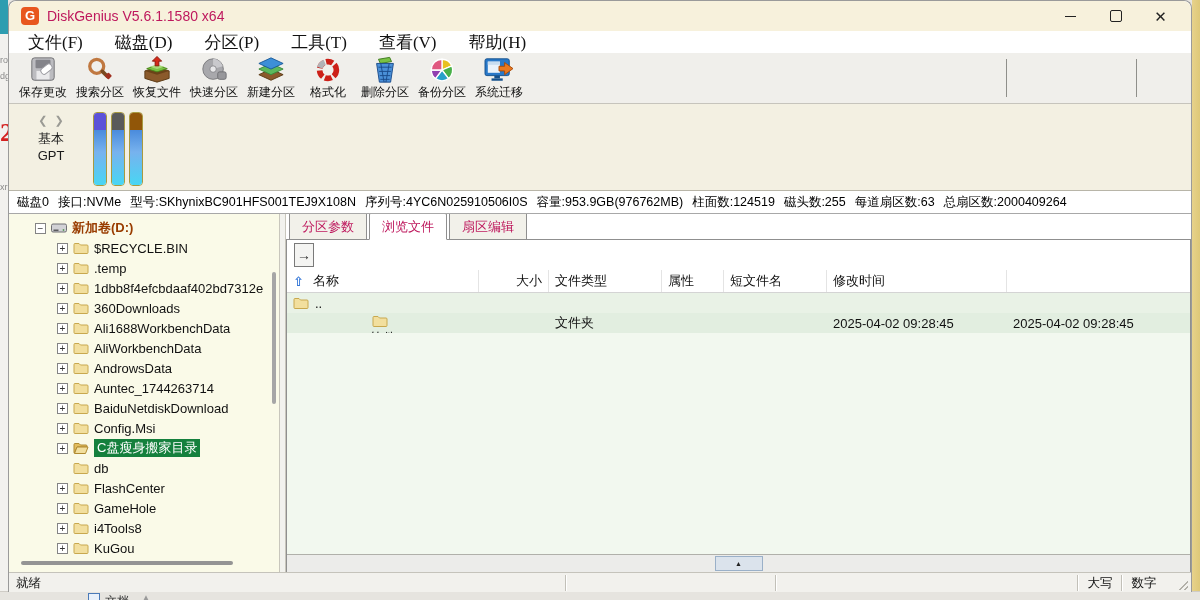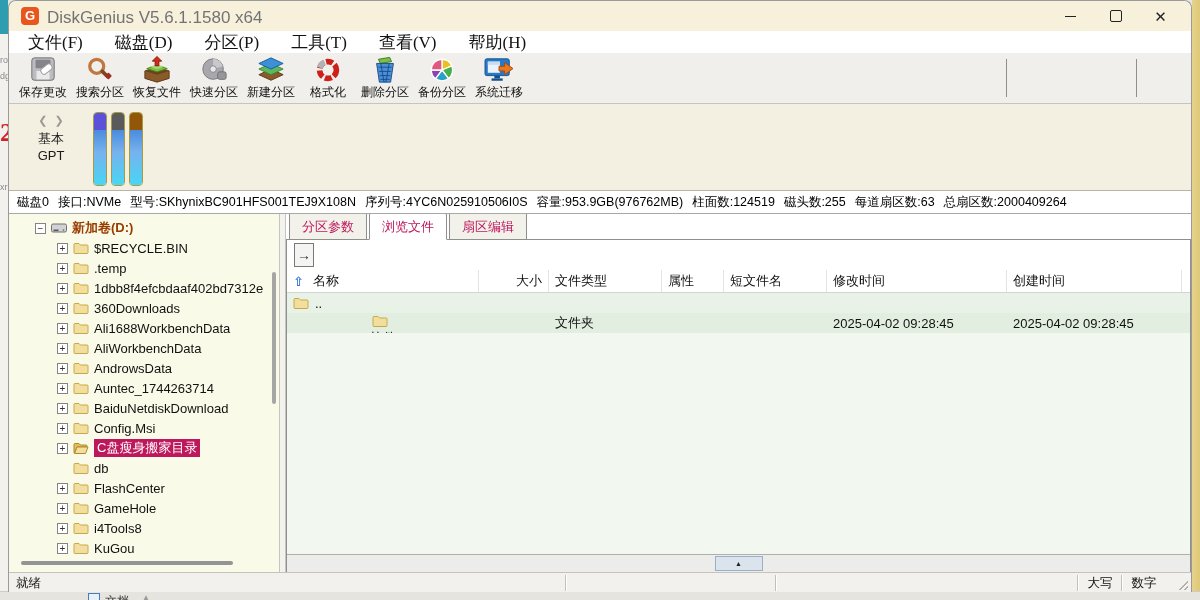--- a/index.html
+++ b/index.html
@@ -16,21 +16,21 @@
   .edge-bottom .doc{position:absolute;left:88px;top:1px;display:flex;align-items:flex-start;gap:5px;font-size:12px;color:#333;}
   .edge-bottom .doc-ico{width:10px;height:10px;border:1px solid #4a7ab8;background:#e8f0fa;display:inline-block;}
   .edge-bottom .tri{color:#9a9a9a;font-size:8px;margin-left:8px;}
   
   .win{position:absolute;left:8px;top:0;width:1184px;height:592px;background:#fff;
     border:1px solid #9a9a9a;border-bottom:none;border-radius:8px 8px 0 0;box-sizing:border-box;overflow:hidden;}
   
   .titlebar{position:absolute;left:0;top:0;width:100%;height:30px;background:#f7f1dc;border-radius:8px 8px 0 0;}
   .app-ico{position:absolute;left:12px;top:6px;width:18px;height:18px;border-radius:4px;background:#e8561e;
     color:#fff;font-weight:bold;font-size:13px;line-height:18px;text-align:center;}
-  .title-text{position:absolute;left:38px;top:7px;font-size:17px;color:#737373;}
+  .title-text{position:absolute;left:38px;top:7px;font-size:14px;color:#be185d;}
   .win-controls{position:absolute;right:8px;top:0;height:30px;display:flex;}
   .wc{width:45px;height:30px;display:flex;align-items:center;justify-content:center;color:#222;}
   .wc .minus{width:11px;height:0;border-top:1.5px solid #222;display:block;}
   .wc .square{width:10px;height:10px;border:1.2px solid #222;border-radius:2px;display:block;}
   .wc .cross{font-size:15px;line-height:15px;}
   
   .menubar{position:absolute;left:0;top:30px;width:100%;height:22px;background:#fff;display:flex;align-items:center;padding-left:10px;box-sizing:border-box;}
   .menu-item{font-size:17px;color:#111;padding:2px 9px;margin-right:14px;font-family:Liberation Serif, serif;}
   
   .toolbar{position:absolute;left:0;top:52px;width:100%;height:51px;background:#f0efeb;border-bottom:1px solid #c6c4bc;box-sizing:border-box;display:flex;align-items:flex-start;padding:2px 0 0 6px;}
@@ -64,21 +64,21 @@
   .tree-panel{width:271px;flex:0 0 271px;background:#fafae8;position:relative;overflow:hidden;border-right:1px solid #c8c6bc;box-sizing:border-box;}
   .tree-scroll{height:338px;overflow:hidden;padding-top:4px;}
   .tree-row{display:flex;align-items:center;height:20px;white-space:nowrap;}
   .tree-row.lvl0{padding-left:26px;} .tree-row.lvl1{padding-left:48px;}
   .expander{width:11px;height:11px;flex:0 0 11px;border:1px solid #848484;background:#fff;font-size:10px;line-height:9px;text-align:center;color:#333;margin-right:5px;box-sizing:border-box;}
   .expander.none{visibility:hidden;}
   .tree-ico{width:16px;height:14px;flex:0 0 16px;margin-right:5px;display:flex;align-items:center;}
   .tree-ico svg{width:16px;height:14px;}
   .tree-label{font-size:13px;color:#111;}
   .tree-label.root{color:#993c00;font-weight:bold;}
-  .tree-label.sel{background:#be185d;color:#fff;padding:0 3px;}
+  .tree-label.sel{background:#15803d;color:#fff;padding:0 3px;}
   .tree-vscroll{position:absolute;right:3px;top:58px;width:4px;height:132px;background:#a6a6a6;border-radius:2px;}
   .tree-hscroll{position:absolute;left:12px;bottom:7px;width:212px;height:4px;background:#949494;border-radius:2px;}
   .splitter{width:6px;flex:0 0 6px;background:#f2f2ee;border-right:1px solid #c8c6bc;box-sizing:border-box;}
   
   .right-panel{flex:1;position:relative;background:#fff;display:flex;flex-direction:column;overflow:hidden;}
   .tabstrip{height:25px;flex:0 0 25px;display:flex;align-items:flex-end;border-bottom:1px solid #8f8f8f;padding-left:3px;background:#fff;}
   .tab{font-size:13px;color:#be185d;border:1px solid #8f8f8f;border-bottom:none;background:#f2f1ea;
     padding:17px 12px 3px;margin-right:2px;border-radius:2px 2px 0 0;position:relative;}
   .tab.active{background:#fff;padding-top:4px;margin-bottom:-1px;border-bottom:1px solid #fff;z-index:2;}
   .panel-body{flex:1;border-left:1px solid #8f8f8f;border-right:1px solid #8f8f8f;display:flex;flex-direction:column;overflow:hidden;}
@@ -523,23 +523,20 @@
               </div>
               <div class="th" style="width: 62px;">
                 <span>属性</span>
               </div>
               <div class="th" style="width: 103px;">
                 <span>短文件名</span>
               </div>
               <div class="th" style="width: 180px;">
                 <span>修改时间</span>
               </div>
-              <div class="th" style="width: 175px;">
-                <span>创建时间</span>
-              </div>
             </div>
           <div id="rows-holder">
               <div class="file-row">
                 <div class="td" style="width: 192px;">
                   <span class="tree-ico">
                     <svg viewBox="0 0 16 14">
                       <path d="M1 3.5 Q1 2.5 2 2.5 H6 L7.5 4 H14 Q15 4 15 5 V11.5 Q15 12.5 14 12.5 H2 Q1 12.5 1 11.5 Z" fill="#f2df9e" stroke="#c8a84e"></path>
                     </svg>
                   </span>
                   <span>..</span>

